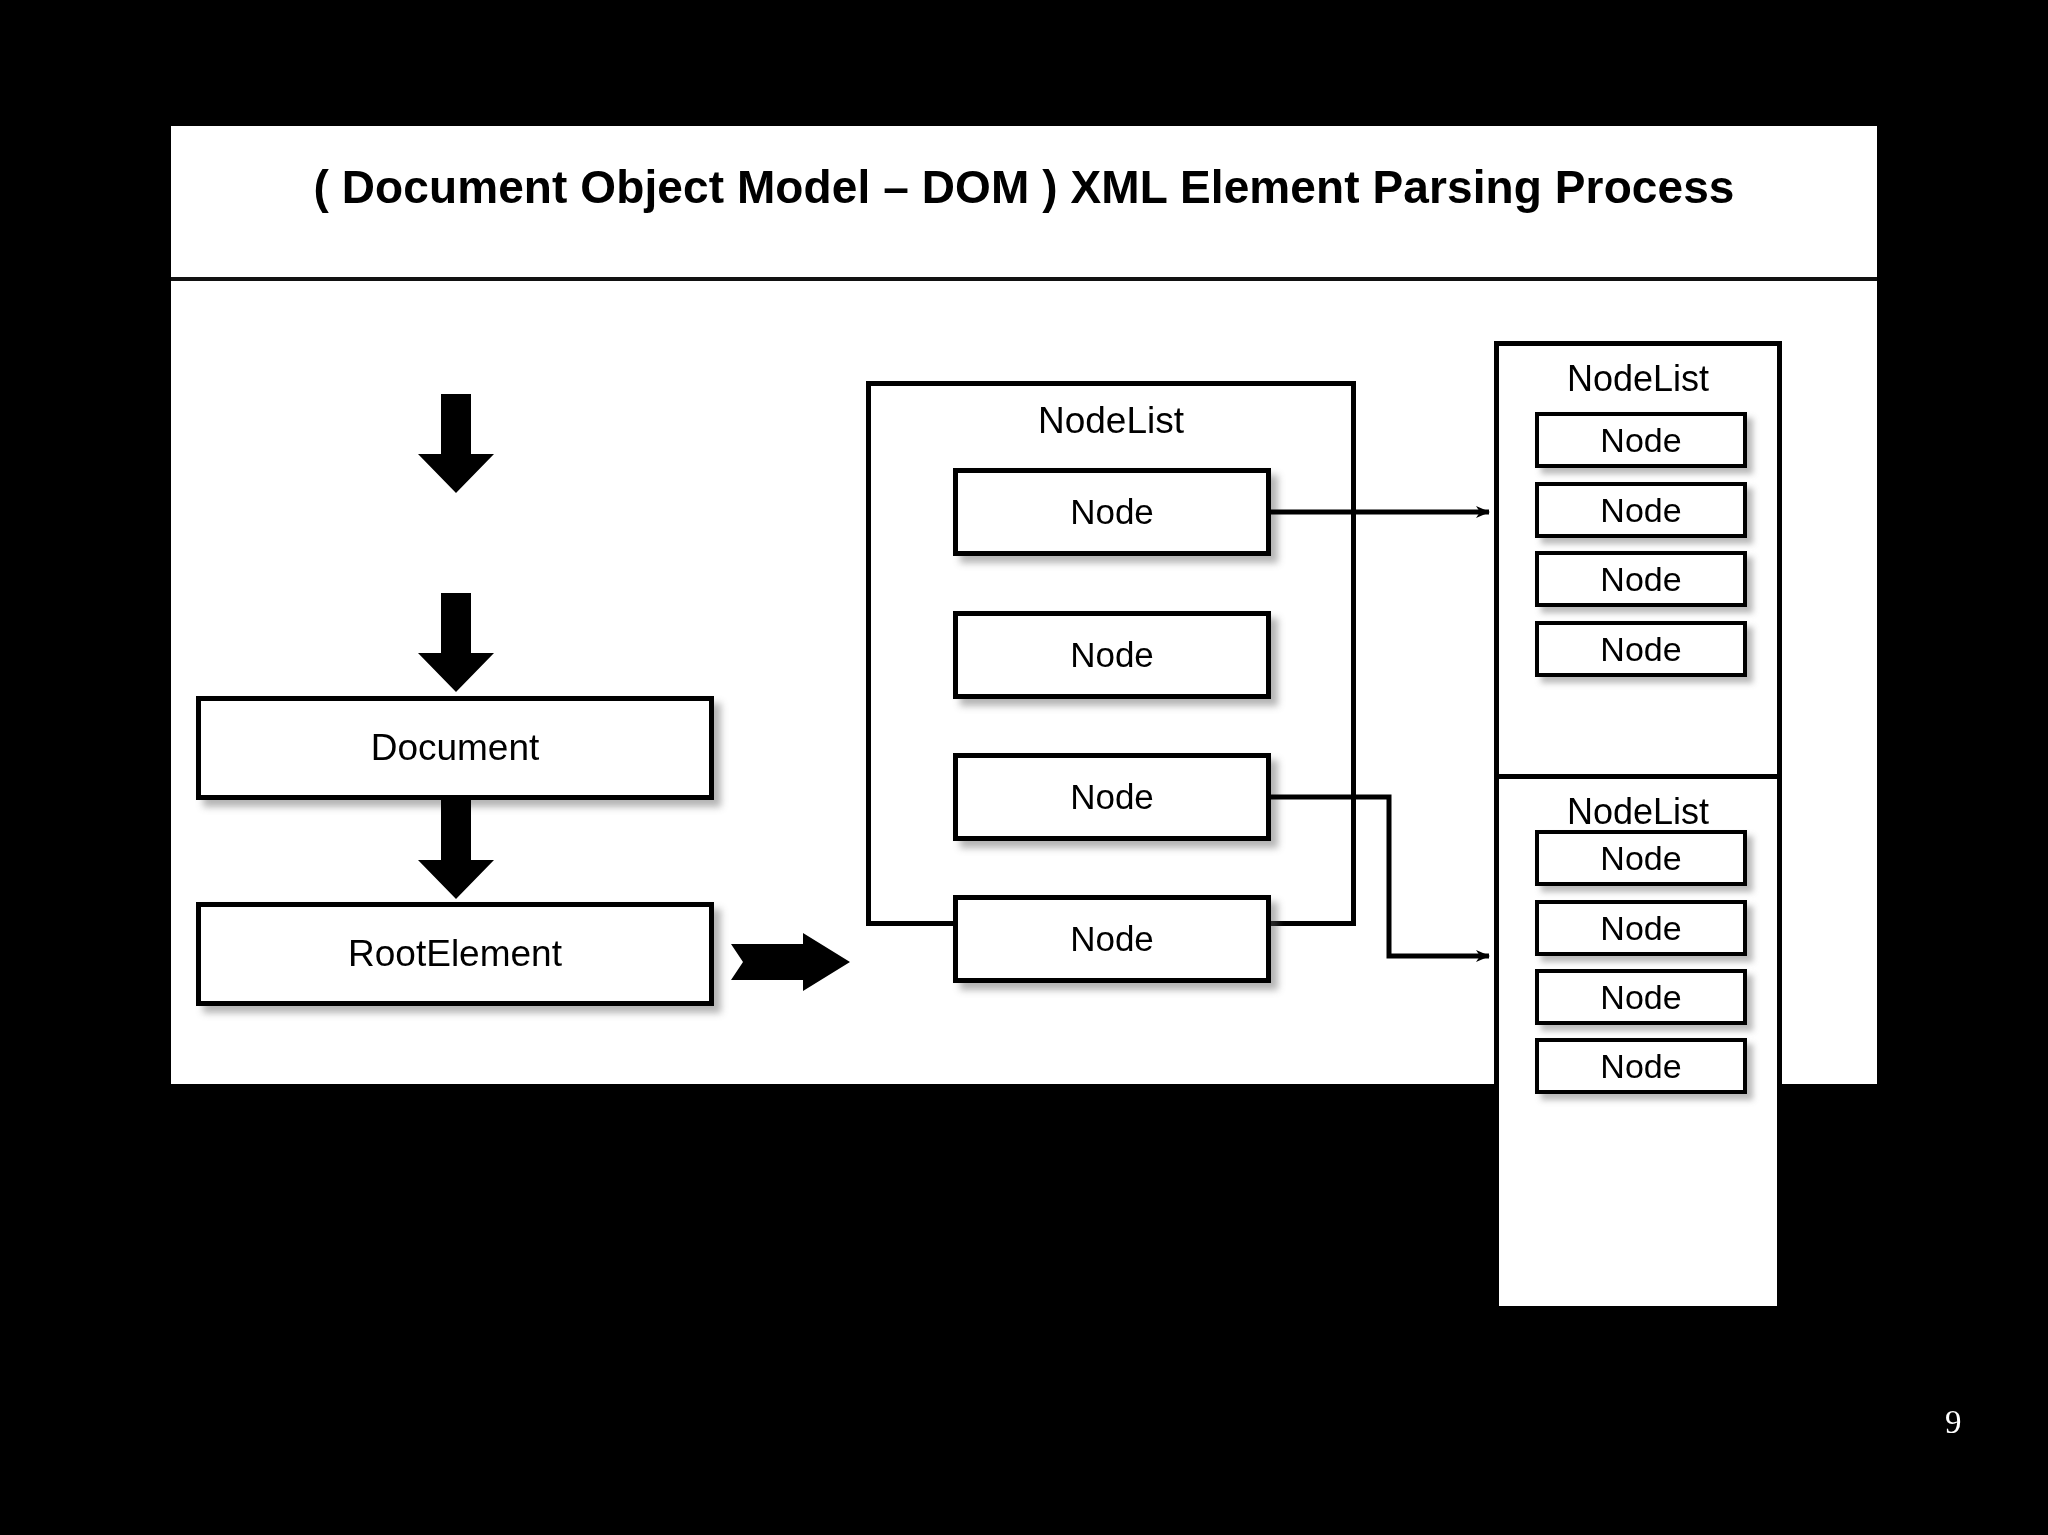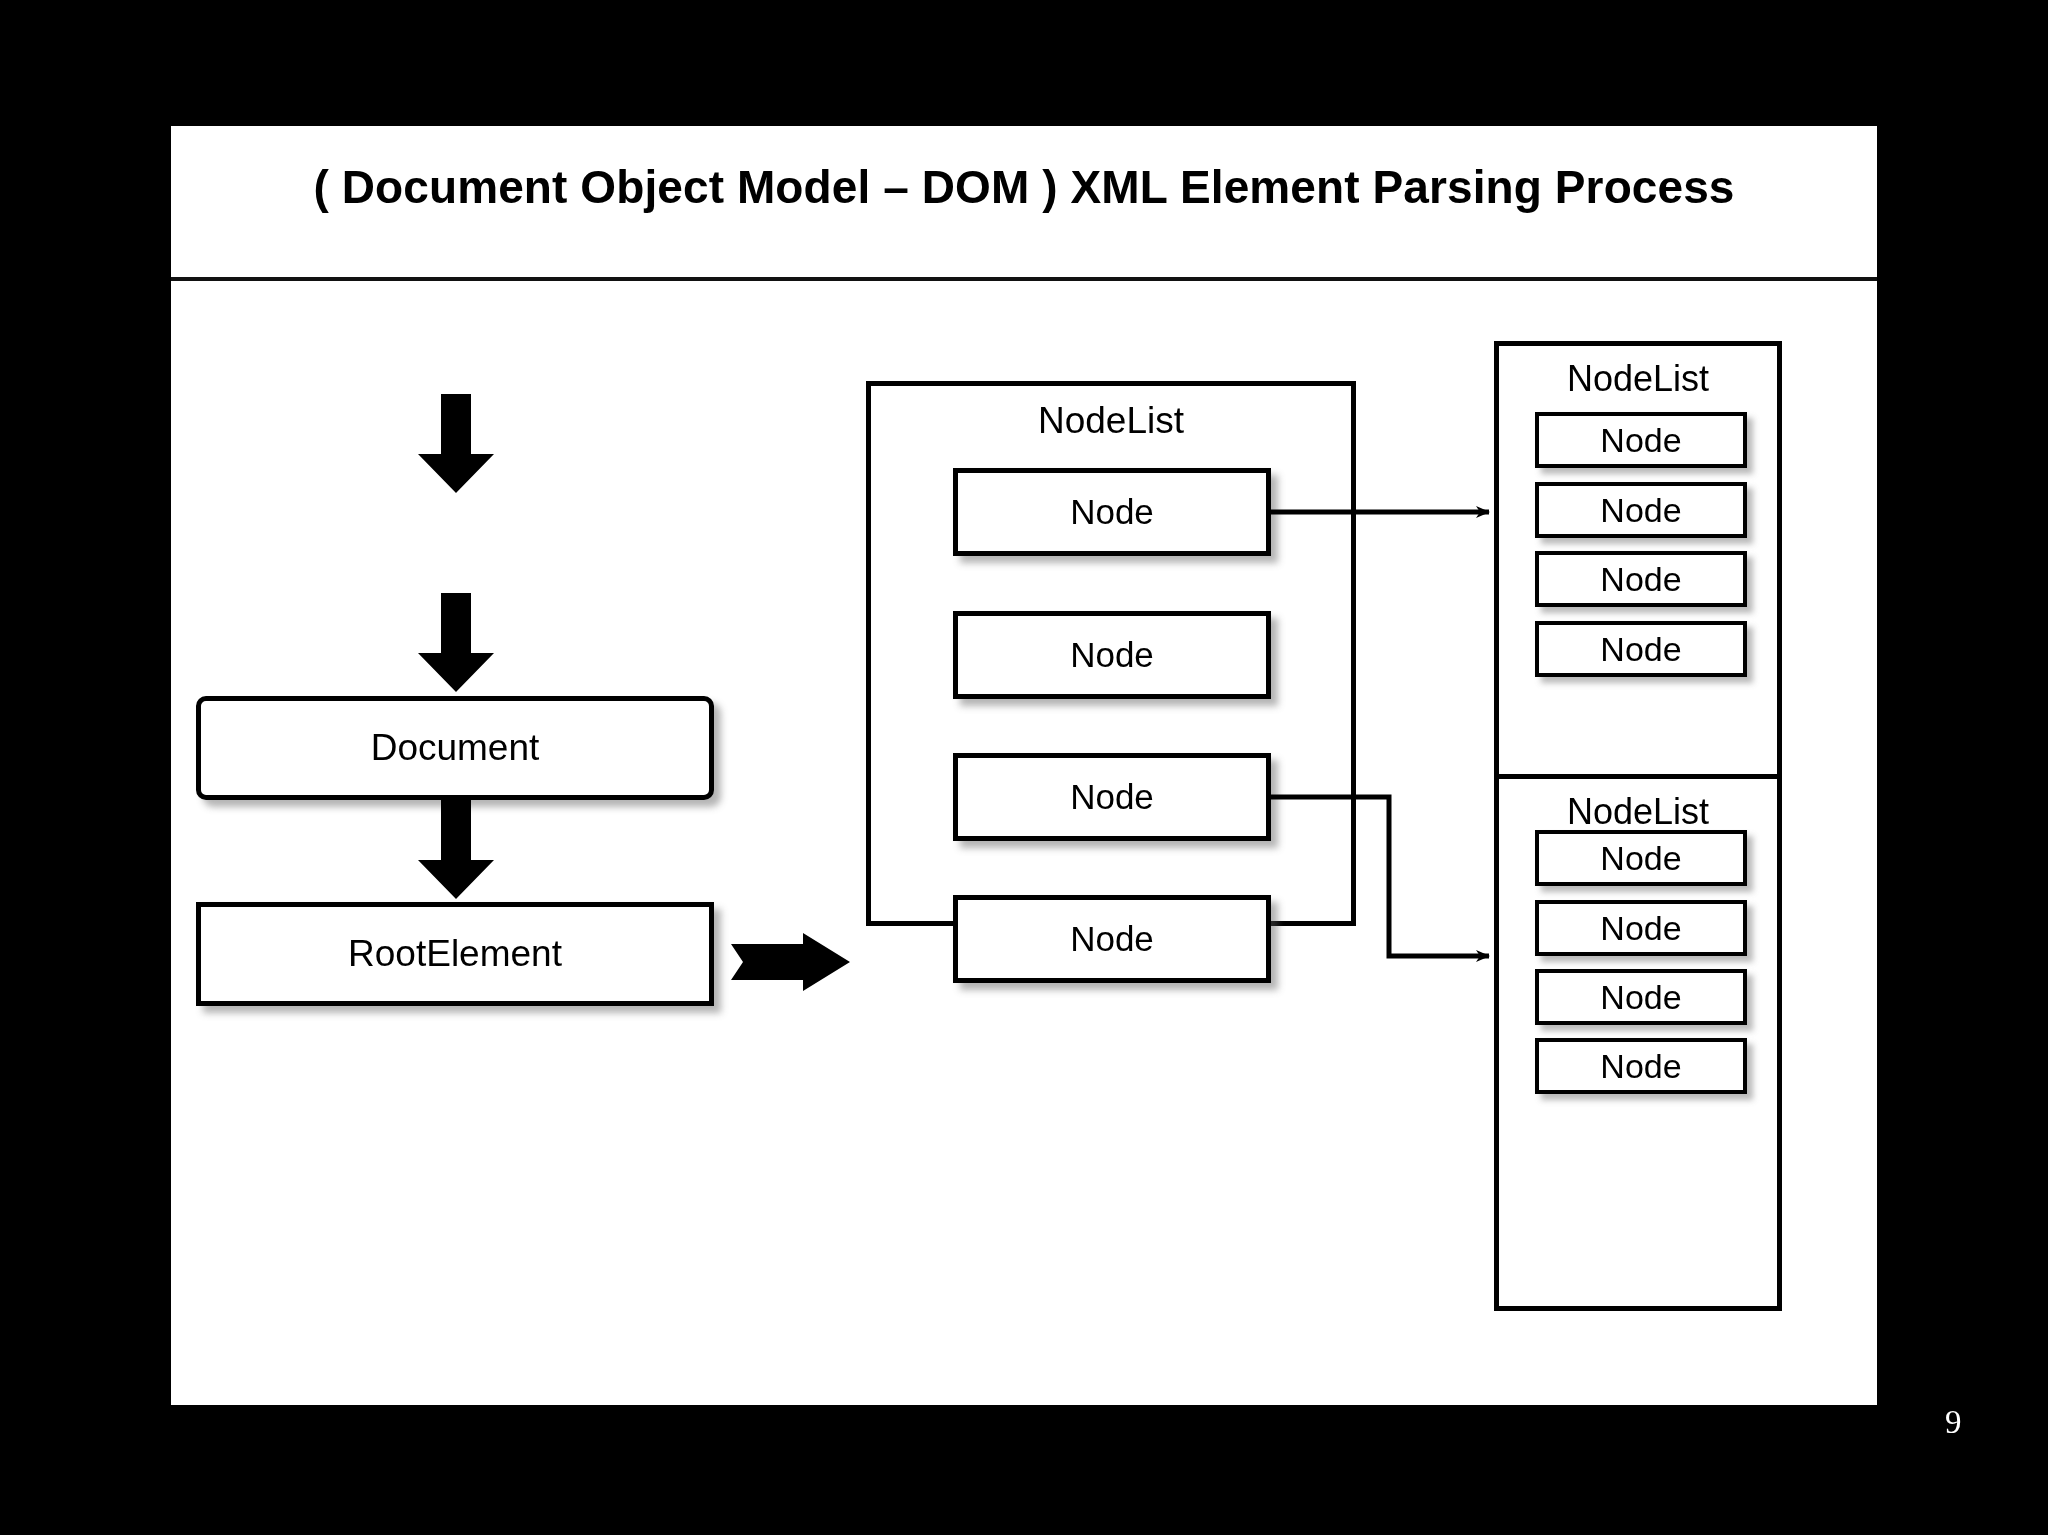--- a/index.html
+++ b/index.html
@@ -15,21 +15,21 @@
     overflow: hidden;
     font-family: "Liberation Sans", sans-serif;
   }
 
   
   #slide {
     position: absolute;
     left: 171px;
     top: 126px;
     width: 1706px;
-    height: 1279px;
+    height: 958px;
     background: #ffffff;
   }
 
   
   #title-band {
     position: absolute;
     left: 0;
     top: 0;
     width: 100%;
     height: 155px;
@@ -70,21 +70,21 @@
 
   
   .proc-box {
     left: 25px;
     width: 518px;
     height: 104px;
     font-size: 37px;
   }
   #proc-factory { top: 167px; }
   #proc-builder { top: 363px; }
-  #proc-document { top: 570px; border-radius: 10px; }
+  #proc-document { top: 570px; }
   #proc-rootelement { top: 776px; }
 
   
   .down-arrow {
     position: absolute;
     left: 245px;
     width: 80px;
     height: 100px;
   }
   #arrow-1 { top: 268px; }

